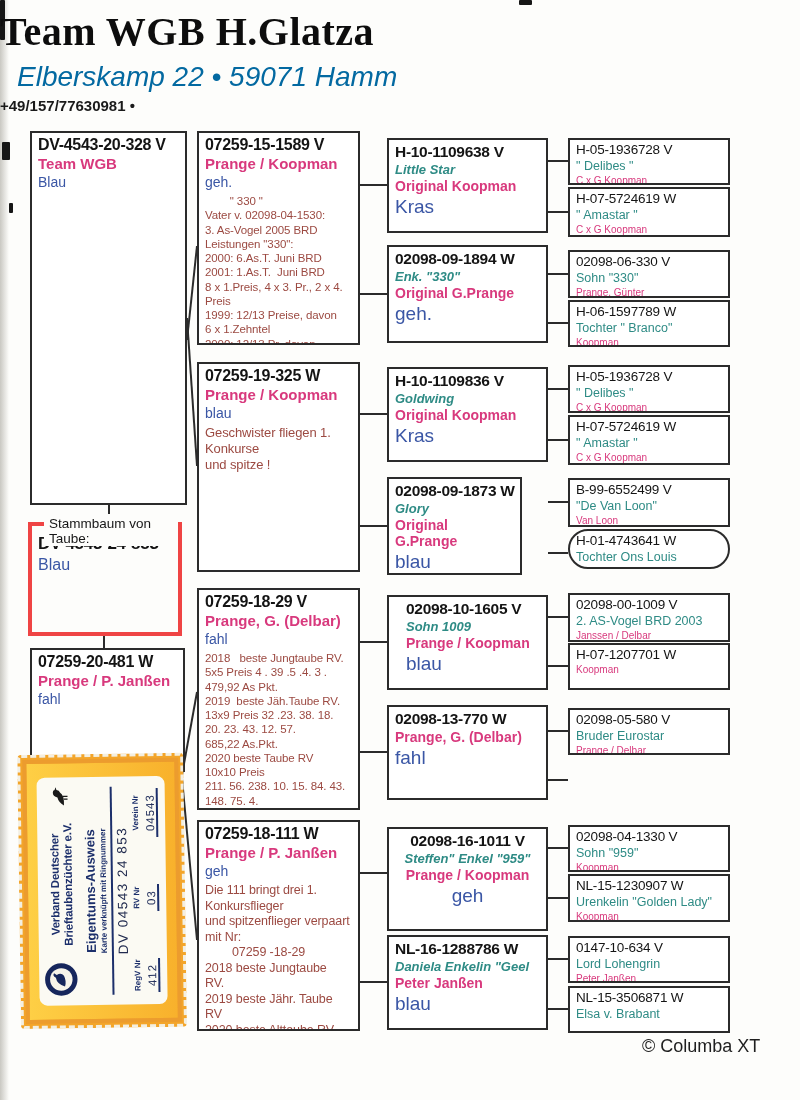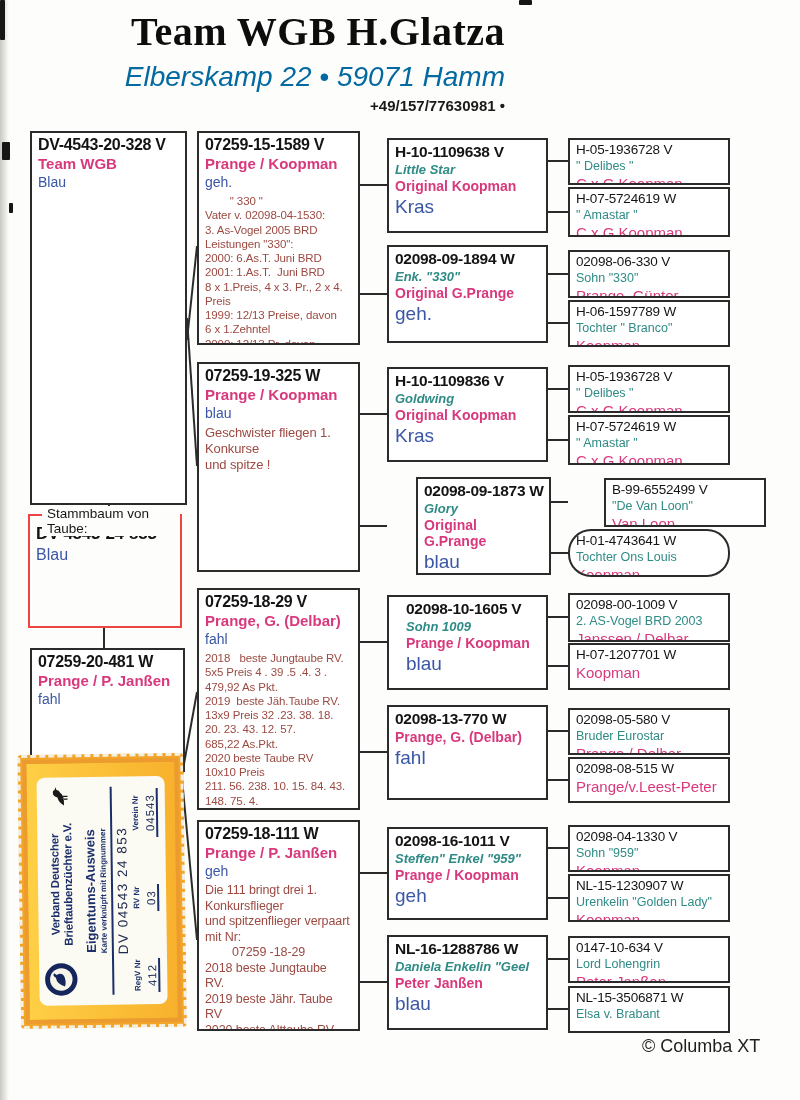--- a/index.html
+++ b/index.html
@@ -7,21 +7,21 @@
     position:relative;width:800px;height:1100px;margin:0 auto;
     background:#fdfdfb;overflow:hidden;
     font-family:"Liberation Sans",sans-serif;color:#1c1c1c;
   }
   
   .edge-shade{position:absolute;left:0;top:0;width:9px;height:1100px;
     background:linear-gradient(90deg,#c9c8c2,rgba(255,255,255,0));}
   .art{position:absolute;background:#161616;border-radius:1px;}
 
   
-  .hdr{position:absolute;left:0;top:8px;width:505px;text-align:right;}
+  .hdr{position:absolute;left:0;top:8px;width:505px;text-align:left;}
   .hdr .title{font-family:"Liberation Serif",serif;font-weight:bold;font-size:40px;color:#0d0d0d;letter-spacing:.5px;}
   .hdr .addr{font-style:italic;font-weight:500;font-size:28px;color:#0369a1;margin-top:6px;padding-left:17px;}
   .hdr .phone{font-weight:bold;font-size:15px;color:#1a1a1a;margin-top:4px;}
 
   
   .pbox{position:absolute;background:#fff;border:2px solid #2b2b2b;box-sizing:border-box;
         padding:3px 6px;overflow:hidden;}
   .ring{font-weight:bold;color:#141414;white-space:nowrap;letter-spacing:-0.3px;}
   .brd{color:#d8397d;font-weight:bold;margin-top:1px;}
   .clr{color:#3a56a5;margin-top:2px;}
@@ -34,24 +34,24 @@
 
   .g3 .ring{font-size:15.5px;}
   .g3 .nick{font-size:13px;margin-top:1px;}
   .g3 .brd{font-size:14px;}
   .g3 .clr{font-size:19px;}
 
   .g4{padding:2px 6px;}
   .g4 div{line-height:1.2;}
   .g4 .ring{font-size:13.5px;font-weight:500;letter-spacing:-0.2px;}
   .g4 .nick{font-size:12.5px;font-weight:400;font-style:normal;margin-top:1px;}
-  .g4 .brd{font-size:15px;font-weight:400;margin-top:1px;}
-
-  
-  .subject{position:absolute;border:2px solid #ef4444;background:#fdfdfb;box-sizing:border-box;padding:8px 6px 3px 6px;}
+  .g4 .brd{font-size:10px;font-weight:400;margin-top:1px;}
+
+  
+  .subject{position:absolute;border:4px solid #ef4444;background:#fdfdfb;box-sizing:border-box;padding:8px 6px 3px 6px;margin-top:8px;}
   .subj-label{position:absolute;top:-10px;left:12px;background:#fdfdfb;padding:0 5px;font-size:13.5px;color:#171717;}
 
   svg.connectors{position:absolute;left:0;top:0;pointer-events:none;}
 
   
   .card-rot{position:absolute;left:21px;top:1029px;width:274px;height:166px;
     transform:rotate(-90.8deg);transform-origin:0 0;}
   .card{width:100%;height:100%;box-sizing:border-box;background:#f3a52a;
     border:3px dashed #f3efe2;border-radius:4px;}
   .card-inner{margin:2px;height:calc(100% - 4px);box-sizing:border-box;
@@ -214,38 +214,38 @@
     <div class="nick">Enk. "330"</div>
     <div class="brd">Original G.Prange</div>
     <div class="clr">geh.</div>
   </div>
   <div class="pbox g3" style="left:387px;top:367px;width:161px;height:95px;">
     <div class="ring">H-10-1109836 V</div>
     <div class="nick">Goldwing</div>
     <div class="brd">Original Koopman</div>
     <div class="clr">Kras</div>
   </div>
-  <div class="pbox g3" style="left:387px;top:477px;width:135px;height:98px;margin-left:29px;">
+  <div class="pbox g3" style="left:387px;top:477px;width:135px;height:98px;">
     <div class="ring">02098-09-1873 W</div>
     <div class="nick">Glory</div>
     <div class="brd">Original G.Prange</div>
     <div class="clr">blau</div>
   </div>
   <div class="pbox g3" style="left:387px;top:595px;width:161px;height:95px;padding-left:17px;">
     <div class="ring">02098-10-1605 V</div>
     <div class="nick">Sohn 1009</div>
     <div class="brd">Prange / Koopman</div>
     <div class="clr">blau</div>
   </div>
   <div class="pbox g3" style="left:387px;top:705px;width:161px;height:95px;">
     <div class="ring">02098-13-770 W</div>
     <div class="brd">Prange, G. (Delbar)</div>
     <div class="clr">fahl</div>
   </div>
-  <div class="pbox g3" style="left:387px;top:827px;width:161px;height:93px;">
+  <div class="pbox g3" style="left:387px;top:827px;width:161px;height:104px;text-align:center;">
     <div class="ring">02098-16-1011 V</div>
     <div class="nick">Steffen"  Enkel "959"</div>
     <div class="brd">Prange / Koopman</div>
     <div class="clr">geh</div>
   </div>
   <div class="pbox g3" style="left:387px;top:935px;width:161px;height:95px;">
     <div class="ring">NL-16-1288786 W</div>
     <div class="nick">Daniela  Enkelin "Geel</div>
     <div class="brd">Peter Janßen</div>
     <div class="clr">blau</div>
@@ -274,47 +274,43 @@
   <div class="pbox g4" style="left:568px;top:365px;width:162px;height:48px;">
     <div class="ring">H-05-1936728 V</div>
     <div class="nick">" Delibes "</div>
     <div class="brd">C x G Koopman</div>
   </div>
   <div class="pbox g4" style="left:568px;top:415px;width:162px;height:50px;">
     <div class="ring">H-07-5724619 W</div>
     <div class="nick">"  Amastar "</div>
     <div class="brd">C x G Koopman</div>
   </div>
-  <div class="pbox g4" style="left:568px;top:478px;width:162px;height:49px;margin-left:36px;">
+  <div class="pbox g4" style="left:568px;top:478px;width:162px;height:49px;">
     <div class="ring">B-99-6552499 V</div>
     <div class="nick">"De Van Loon"</div>
     <div class="brd">Van Loon</div>
   </div>
-  <div class="pbox g4" style="left:568px;top:529px;width:162px;height:48px;border-radius:23px;">
+  <div class="pbox g4" style="left:568px;top:529px;width:162px;height:40px;border-radius:23px;">
     <div class="ring">H-01-4743641 W</div>
     <div class="nick">Tochter Ons Louis</div>
     <div class="brd">Koopman</div>
   </div>
   <div class="pbox g4" style="left:568px;top:593px;width:162px;height:49px;">
     <div class="ring">02098-00-1009 V</div>
     <div class="nick">2. AS-Vogel BRD 2003</div>
     <div class="brd">Janssen / Delbar</div>
   </div>
   <div class="pbox g4" style="left:568px;top:643px;width:162px;height:47px;">
     <div class="ring">H-07-1207701 W</div>
     <div class="brd">Koopman</div>
   </div>
   <div class="pbox g4" style="left:568px;top:708px;width:162px;height:47px;">
     <div class="ring">02098-05-580 V</div>
     <div class="nick">Bruder  Eurostar</div>
     <div class="brd">Prange / Delbar</div>
-  </div>
-  <div class="pbox g4" style="left:568px;top:757px;width:162px;height:46px;">
-    <div class="ring">02098-08-515 W</div>
-    <div class="brd">Prange/v.Leest-Peter</div>
   </div>
   <div class="pbox g4" style="left:568px;top:825px;width:162px;height:47px;">
     <div class="ring">02098-04-1330 V</div>
     <div class="nick">Sohn "959"</div>
     <div class="brd">Koopman</div>
   </div>
   <div class="pbox g4" style="left:568px;top:874px;width:162px;height:48px;">
     <div class="ring">NL-15-1230907 W</div>
     <div class="nick">Urenkelin "Golden Lady"</div>
     <div class="brd">Koopman</div>

